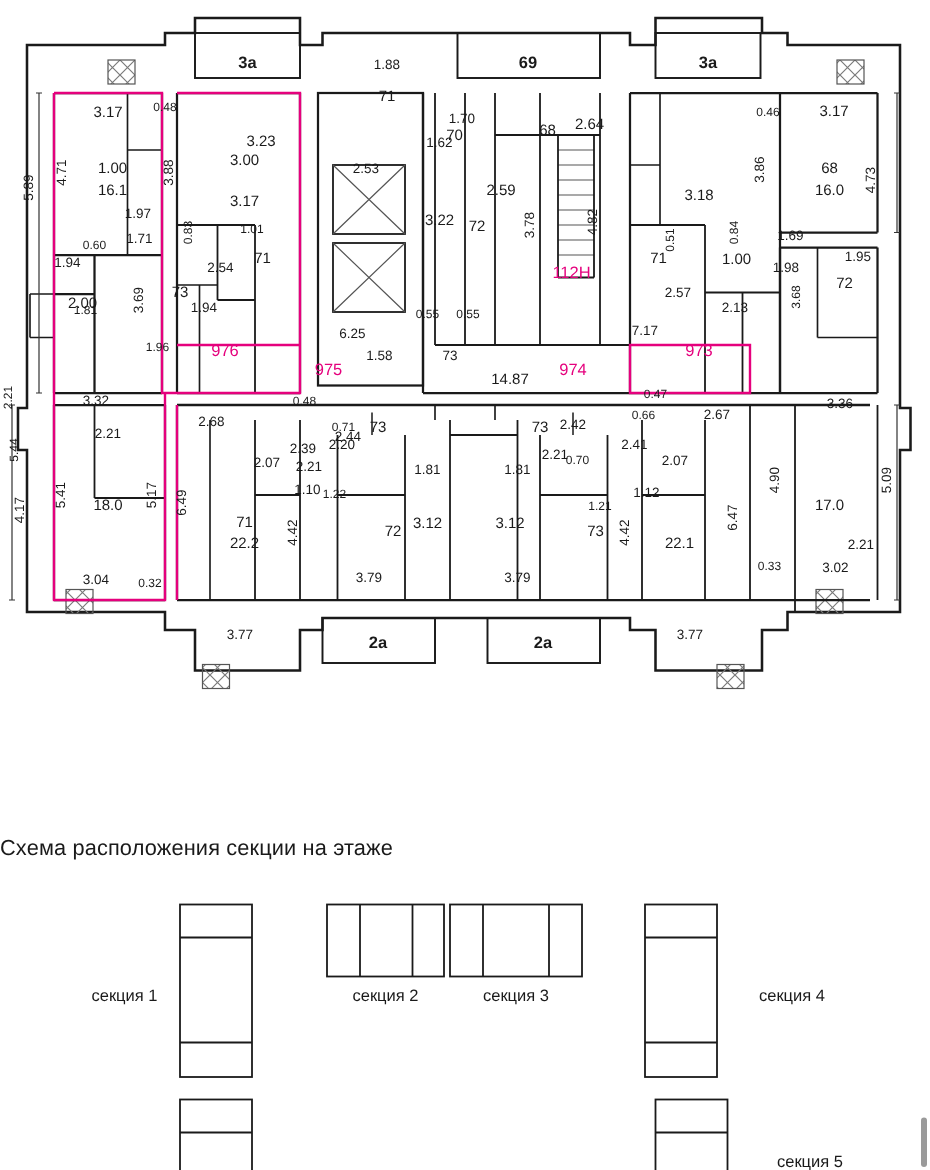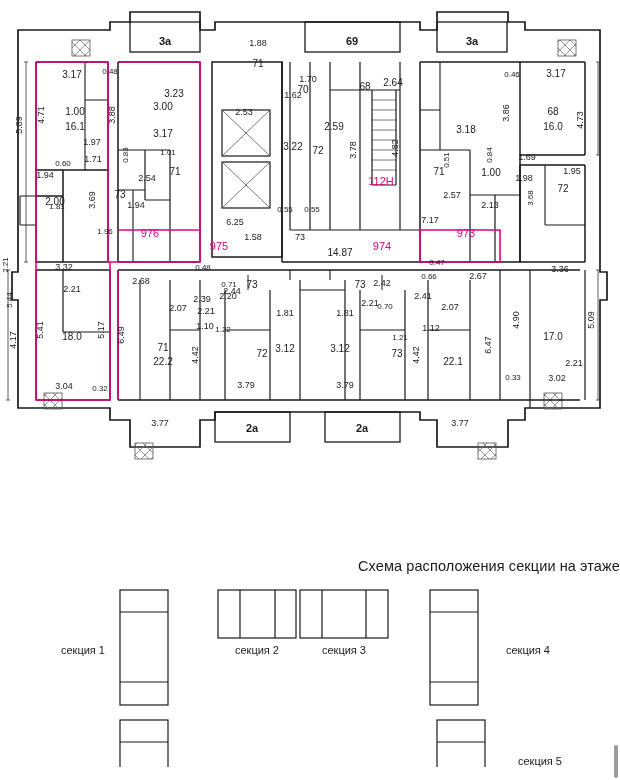--- a/index.html
+++ b/index.html
@@ -25,29 +25,29 @@
     top: 0;
     width: 620px;
     height: 480px;
     text-align: center;
   }
   .section-title {
     position: absolute;
     left: 0;
     top: 558px;
     width: 620px;
-    text-align: right;
+    text-align: left;
     font-size: 14.5px;
     color: #1a1a1a;
     letter-spacing: 0.1px;
   }
   .scheme-wrap {
     position: absolute;
     left: 0;
-    top: 572px;
+    top: 585px;
     width: 529px;
     height: 195px;
   }
   svg { display: block; }
   text { font-family: "Liberation Sans", sans-serif; }
   .scrollbar {
     position: absolute;
     right: 2px;
     top: 745px;
     width: 4px;

